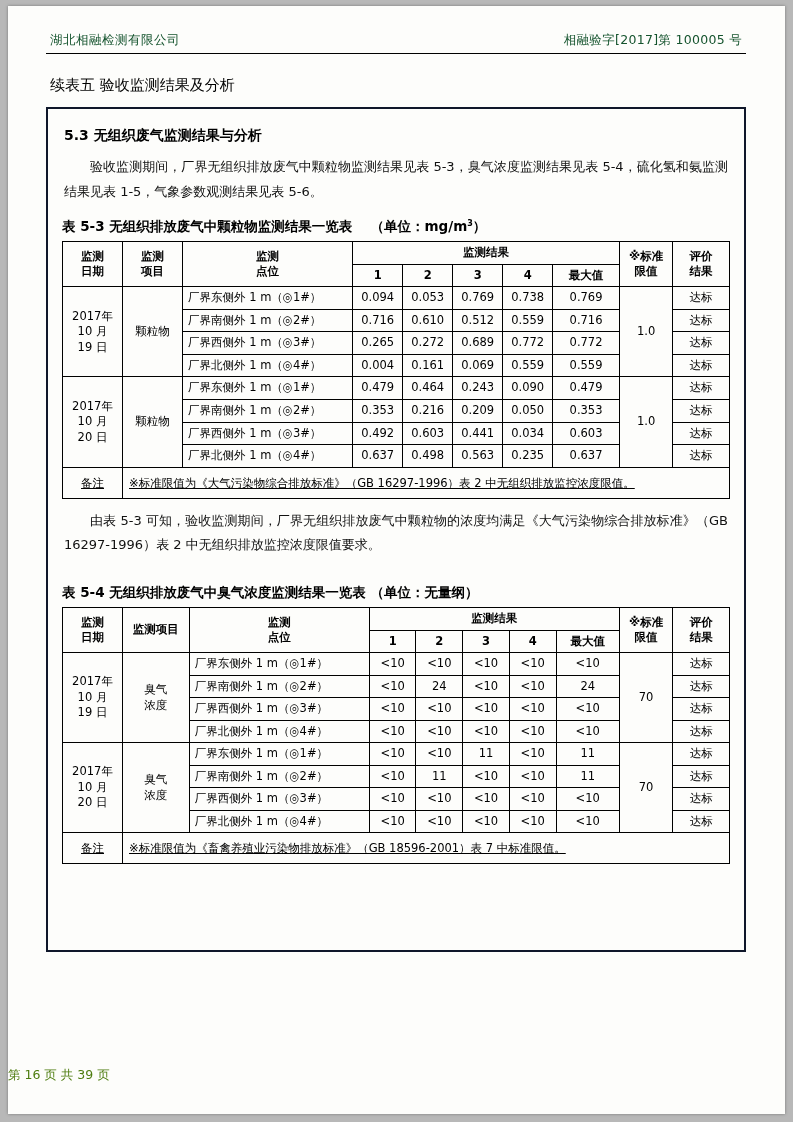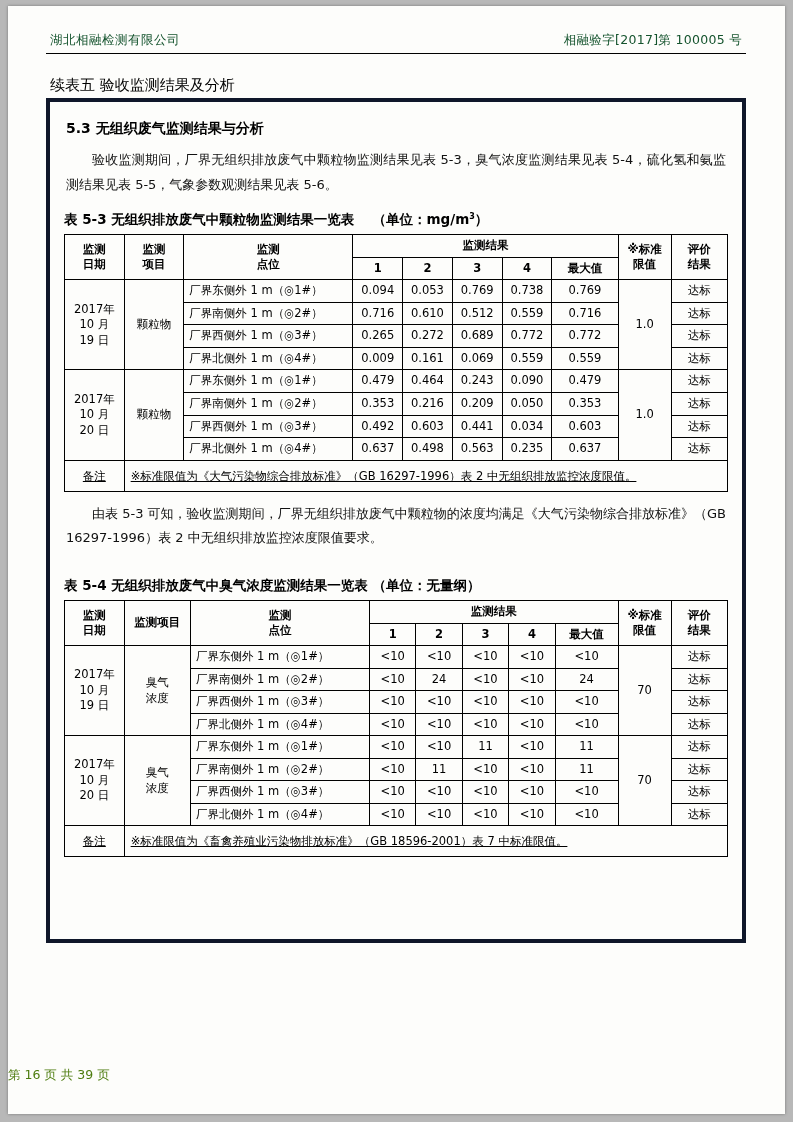--- a/index.html
+++ b/index.html
@@ -27,22 +27,22 @@
   .hdr .left{letter-spacing:.5px;}
   .hdr .right{letter-spacing:.3px;}
 
   .sect-title{
     margin-top:22px;
     font-size:15px;font-weight:normal;color:#000;
     padding-left:4px;
   }
 
   .outer-box{
-    margin-top:3px;
-    border:4px solid #0f172a;
+    margin-top:12px;
+    border:2px solid #0f172a;
     padding:14px 14px 6px 14px;
     min-height:845px;
     box-sizing:border-box;
   }
   .sub-title{
     font-size:14px;font-weight:bold;margin:4px 0 10px 2px;
   }
   .para{
     font-size:13px;line-height:1.9;text-align:justify;
     text-indent:26px;color:#111;
@@ -88,21 +88,21 @@
       <div class="left">湖北相融检测有限公司</div>
       <div class="right">相融验字[2017]第 100005 号</div>
     </div>
 
     <div class="sect-title">续表五  验收监测结果及分析</div>
 
     <div class="outer-box">
 
       <div class="sub-title">5.3  无组织废气监测结果与分析</div>
 
-      <div class="para">验收监测期间，厂界无组织排放废气中颗粒物监测结果见表 5-3，臭气浓度监测结果见表 5-4，硫化氢和氨监测结果见表 5-5，气象参数观测结果见表 5-6。</div>
+      <div class="para">验收监测期间，厂界无组织排放废气中颗粒物监测结果见表 5-3，臭气浓度监测结果见表 5-4，硫化氢和氨监测结果见表 1-5，气象参数观测结果见表 5-6。</div>
 
       <div class="tbl-caption">
         <span>表 5-3  无组织排放废气中颗粒物监测结果一览表</span>
         <span class="unit">　（单位：mg/m<sup>3</sup>）</span>
       </div>
 
       <table>
         <colgroup>
           <col style="width:9%">
             <col style="width:9%">
@@ -157,21 +157,21 @@
           <td class="point">厂界西侧外 1 m（◎3#）</td>
           <td>0.265</td>
           <td>0.272</td>
           <td>0.689</td>
           <td>0.772</td>
           <td>0.772</td>
           <td>达标</td>
         </tr>
         <tr>
           <td class="point">厂界北侧外 1 m（◎4#）</td>
-          <td>0.009</td>
+          <td>0.004</td>
           <td>0.161</td>
           <td>0.069</td>
           <td>0.559</td>
           <td>0.559</td>
           <td>达标</td>
         </tr>
 
         <tr>
           <td rowspan="4" class="mid">2017年<br>10 月<br>20 日</td>
           <td rowspan="4" class="mid">颗粒物</td>

